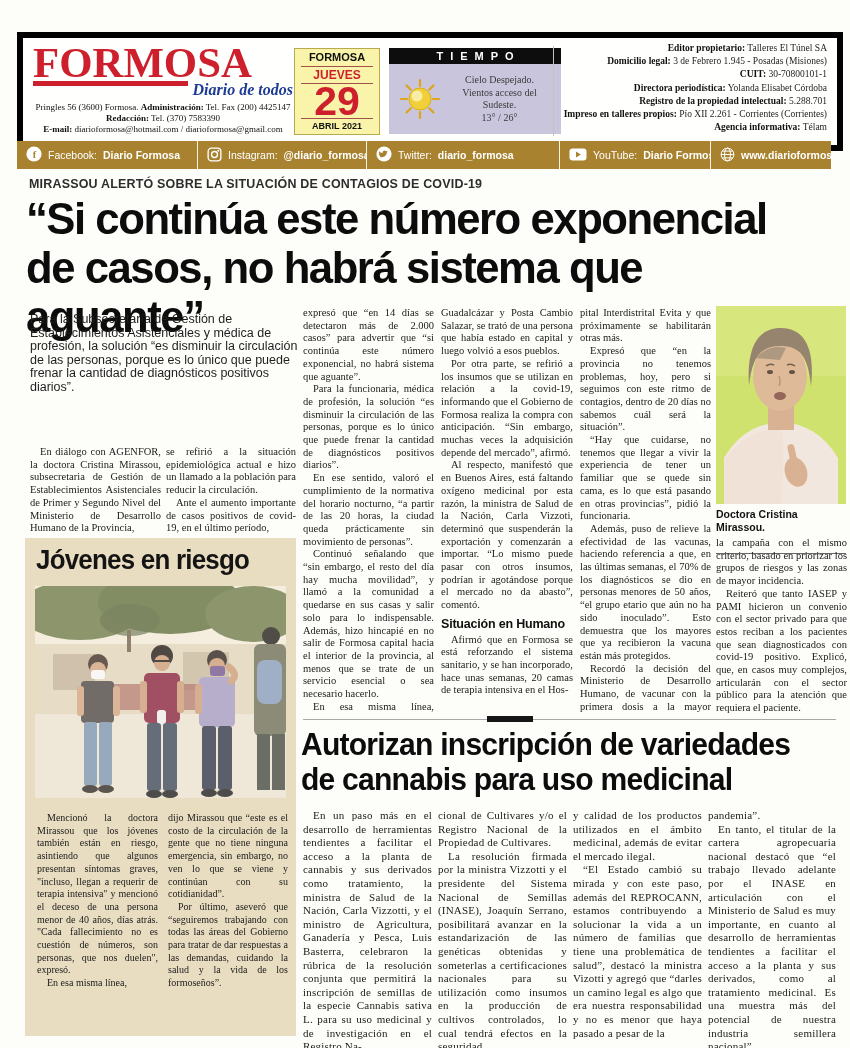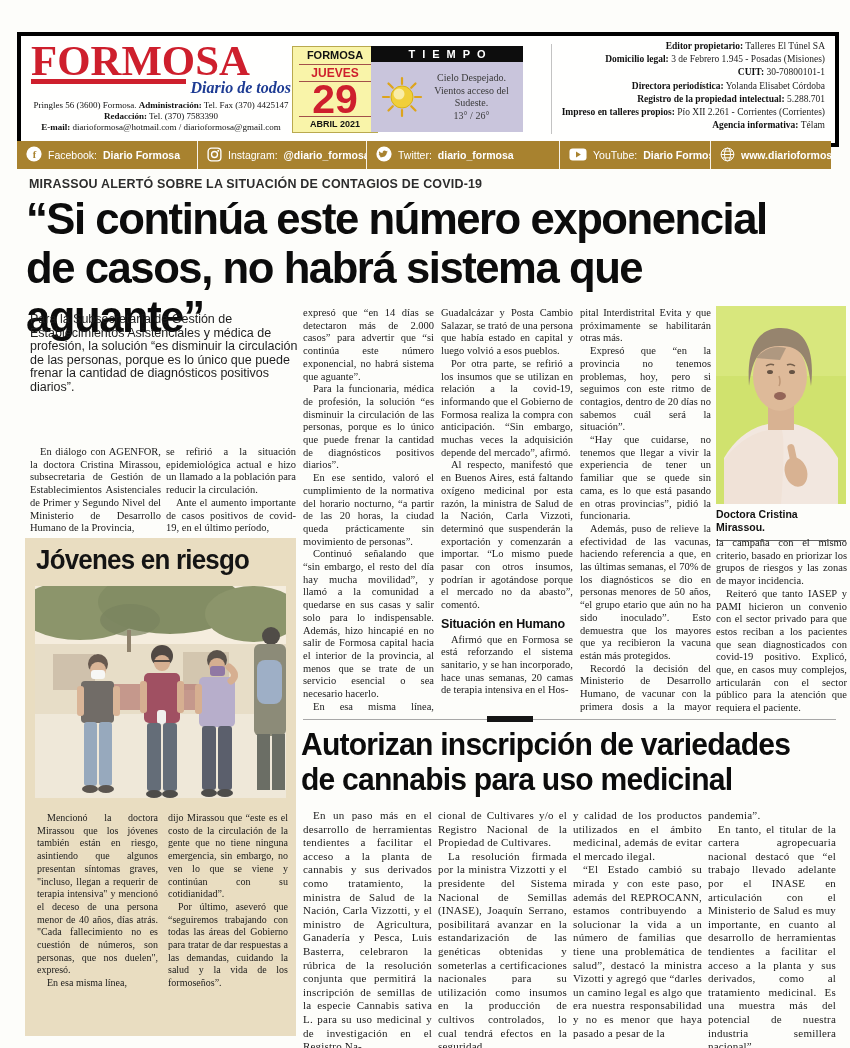--- a/index.html
+++ b/index.html
@@ -1,37 +1,37 @@
 <!DOCTYPE html>
 <html><head>
 <meta charset="utf-8">
 <style>
   html,body{margin:0;padding:0;background:#ffffff;}
   .sheet{position:relative;width:850px;height:1048px;background:#fdfdfa;overflow:hidden;
          font-family:"Liberation Serif", serif;color:#1a1a1a;}
   .abs{position:absolute;}
 
   
-  .header-box{left:17px;top:32px;width:814px;height:107px;border:4px solid #000000;background:#fffffe;}
+  .header-box{left:17px;top:32px;width:814px;height:107px;border:6px solid #000000;background:#fffffe;}
   .mast{left:10px;top:3px;width:260px;}
   .mast-title{font-family:"Liberation Serif",serif;font-weight:bold;font-size:42px;line-height:44px;
               color:#ce1f2d;letter-spacing:0px;transform:scaleX(1.02);transform-origin:left;}
   .mast-rule-row{display:flex;align-items:flex-start;margin-top:-4px;}
   .mast-rule{flex:1;height:5px;background:#ce1f2d;margin-bottom:3px;}
   .mast-tagline{font-family:"Liberation Serif",serif;font-weight:bold;font-style:italic;
                 font-size:16px;color:#1d3b93;margin-left:5px;white-space:nowrap;}
   .mast-addr{margin-top:3px;text-align:center;font-size:9px;line-height:11px;color:#111;}
   .datebox{left:271px;top:10px;width:86px;height:87px;background:#f9f4a9;border:1px solid #b9a94e;
            box-sizing:border-box;text-align:center;}
   .db-city{font-family:"Liberation Sans",sans-serif;font-weight:bold;font-size:11px;line-height:17px;color:#111;}
   .db-sep{height:1px;background:#a2504a;margin:0 6px;}
   .db-weekday{font-family:"Liberation Sans",sans-serif;font-weight:bold;font-size:12px;line-height:16px;color:#ce1f2d;}
   .db-day{font-family:"Liberation Sans",sans-serif;font-weight:bold;font-size:41px;line-height:34px;color:#ce1f2d;}
   .db-month{font-family:"Liberation Sans",sans-serif;font-weight:bold;font-size:9px;line-height:14px;color:#111;}
-  .tiempo{left:350px;top:10px;width:152px;}
+  .tiempo{left:366px;top:10px;width:172px;}
   .tiempo-bar{height:16px;background:#0d0d0d;color:#fff;font-family:"Liberation Sans",sans-serif;
               font-weight:bold;font-size:11px;line-height:16px;text-align:center;letter-spacing:7px;padding-left:7px;}
   .tiempo-panel{height:70px;background:#c9c5dc;display:flex;align-items:center;}
   .sun-wrap{margin-left:9px;width:44px;height:44px;flex:0 0 auto;}
   .wtxt{flex:1;text-align:center;font-size:10px;line-height:12.5px;color:#3a3a3a;padding-right:4px;}
   .hdr-divider{left:530px;top:8px;width:1px;height:90px;background:#c3c3c3;}
   .pubinfo{right:10px;top:4px;width:278px;text-align:right;font-size:9.5px;line-height:13.2px;color:#222;}
   .pubinfo b{color:#111;}
 
   
@@ -57,21 +57,21 @@
   .colA{left:30px;top:446px;width:131px;height:90px;}
   .colB{left:166px;top:446px;width:130px;height:90px;}
   .colC{left:303px;top:307px;width:131px;height:407px;}
   .colD{left:441px;top:307px;width:132px;height:407px;}
   .colE{left:580px;top:307px;width:131px;height:407px;}
   .colF{left:716px;top:537px;width:131px;height:176px;}
   .subhead{font-family:"Liberation Sans",sans-serif;font-weight:bold;font-size:12.5px;
            margin:6px 0 3px;text-indent:0;text-align:left;letter-spacing:-0.2px;color:#101010;}
   .portrait{left:716px;top:306px;width:130px;height:198px;overflow:hidden;}
   .caption{left:716px;top:508px;width:130px;font-family:"Liberation Sans",sans-serif;font-weight:bold;
-           font-size:10.5px;line-height:13px;color:#111;padding-bottom:6px;border-bottom:1px solid #666;}
+           font-size:10.5px;line-height:13px;color:#111;padding-bottom:19px;border-bottom:1px solid #666;}
 
   
   .jbox{left:25px;top:538px;width:271px;height:498px;background:#e9ddc1;}
   .jtitle{left:11px;top:7px;font-family:"Liberation Sans",sans-serif;font-weight:bold;font-size:27px;
           letter-spacing:-0.8px;color:#141414;transform:scaleX(.96);transform-origin:left;}
   .jphoto{left:10px;top:48px;width:251px;height:212px;overflow:hidden;}
   .jcolA{left:12px;top:274px;width:121px;height:208px;font-size:10px;line-height:12.7px;}
   .jcolB{left:143px;top:274px;width:120px;height:208px;font-size:10px;line-height:12.7px;}
 
   
@@ -92,21 +92,21 @@
 
   <div class="abs header-box">
 
     <div class="abs mast">
       <div class="mast-title">FORMOSA</div>
       <div class="mast-rule-row">
         <div class="mast-rule"></div>
         <div class="mast-tagline">Diario de todos</div>
       </div>
       <div class="mast-addr">
-        <div><span>Pringles 56 (3600) Formosa. </span><b>Administración:</b><span> Tel. Fax (370) 4425147</span></div>
+        <div><span>Pringles 56 (3600) Formosa. </span><b>Administración:</b><span> Tel. Fax (200) 4425147</span></div>
         <div><b>Redacción:</b><span> Tel. (370) 7583390</span></div>
         <div><b>E-mail:</b><span> diarioformosa@hotmail.com / diarioformosa@gmail.com</span></div>
       </div>
     </div>
 
     <div class="abs datebox">
       <div class="db-city">FORMOSA</div>
       <div class="db-sep"></div>
       <div class="db-weekday">JUEVES</div>
       <div class="db-sep"></div>

